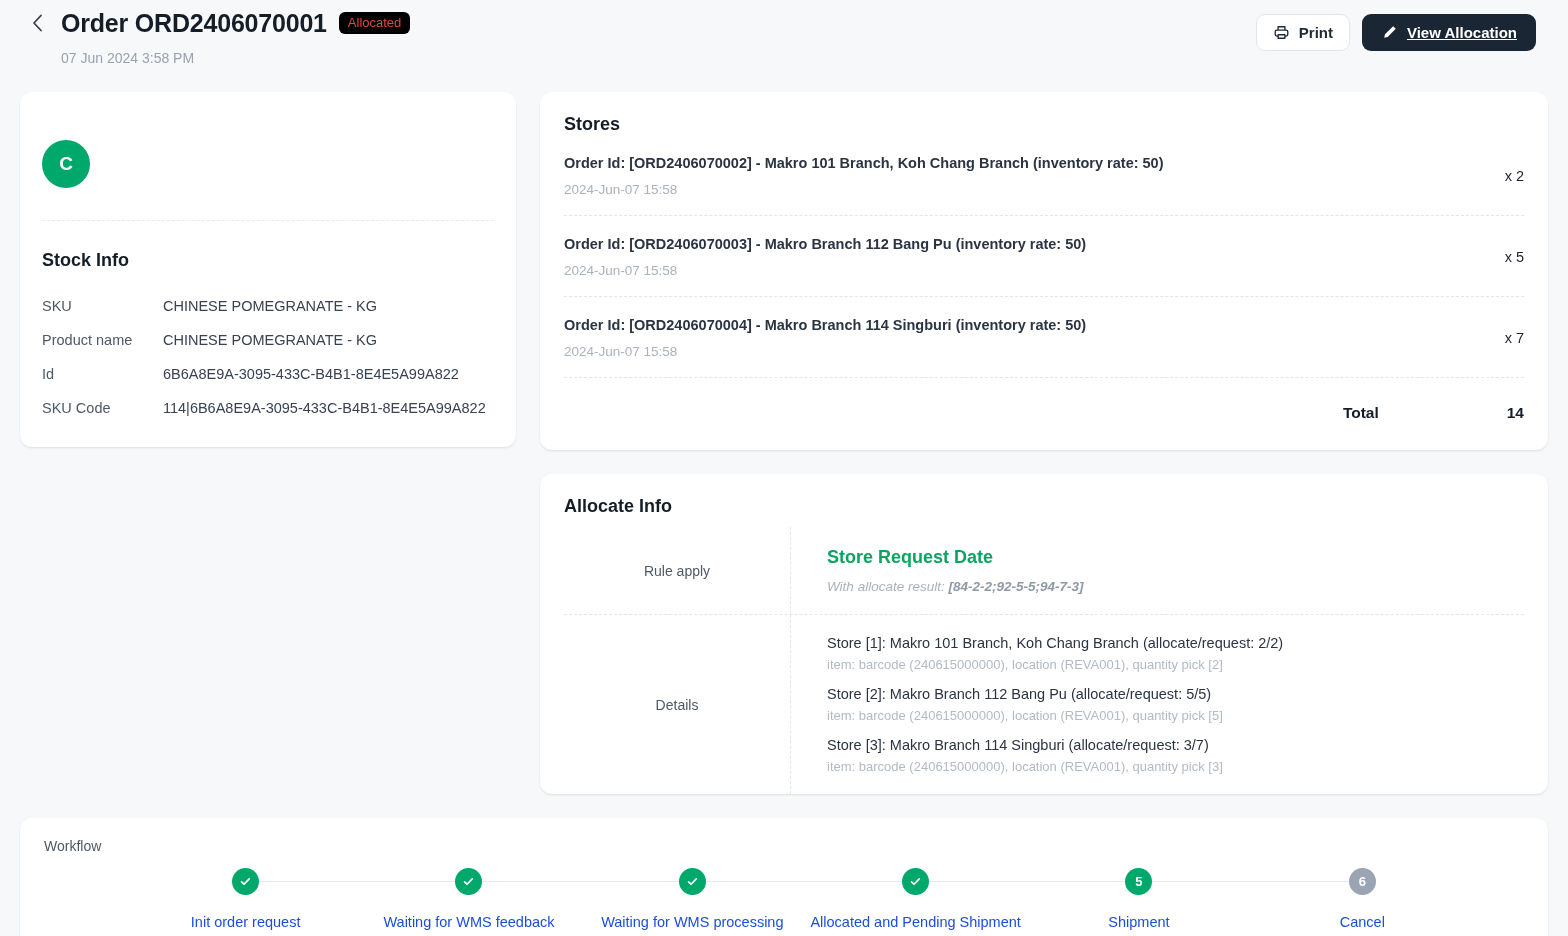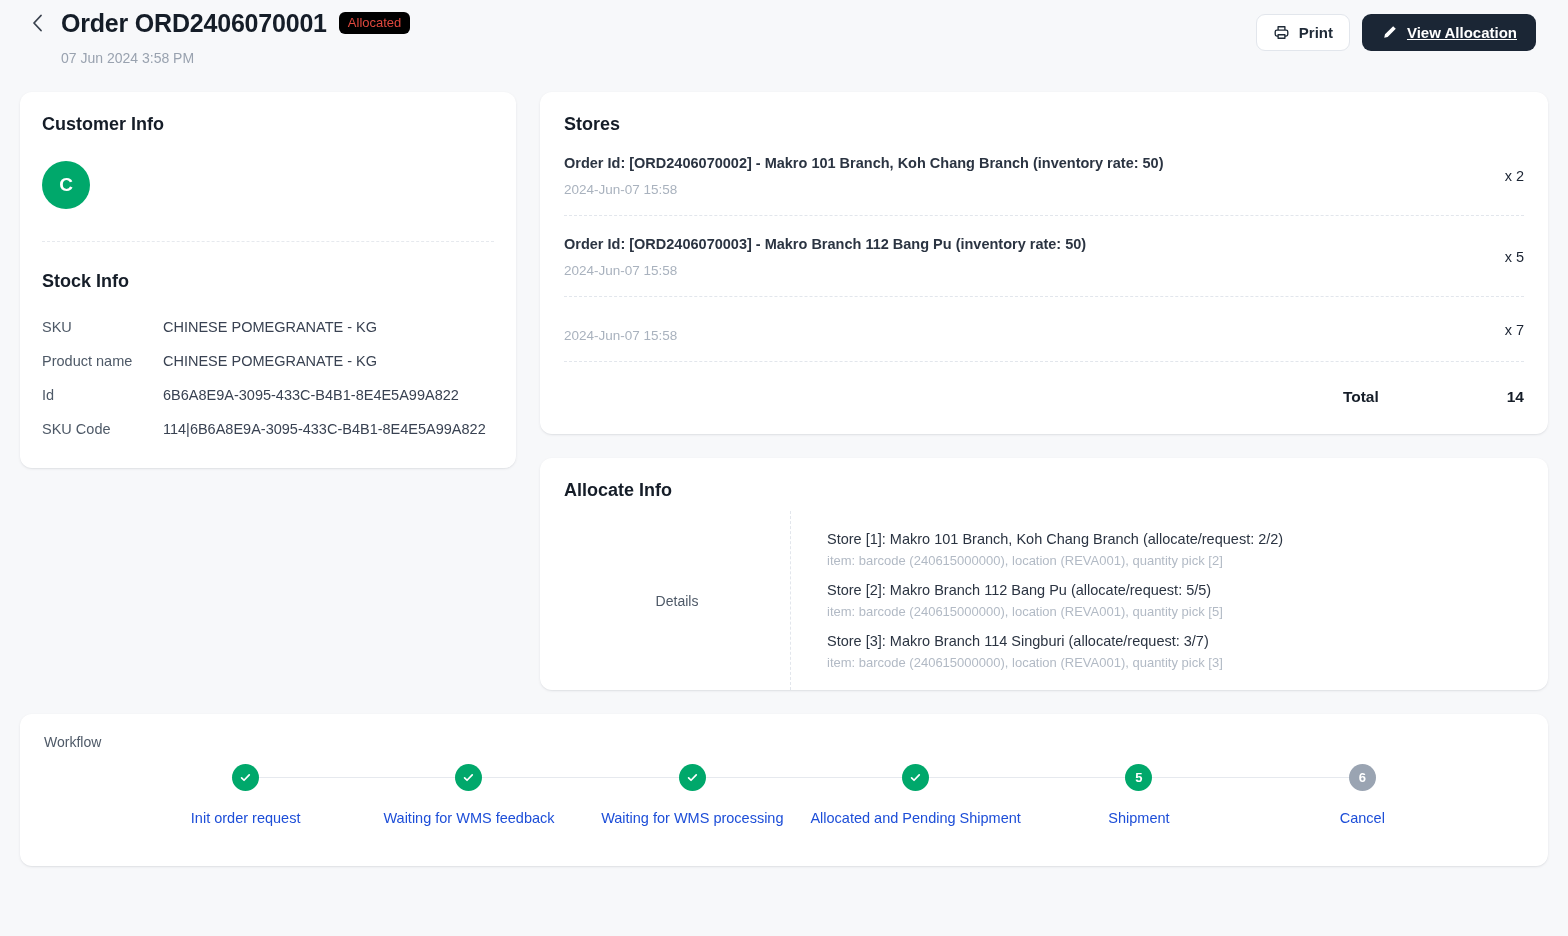--- a/index.html
+++ b/index.html
@@ -255,21 +255,20 @@
       </span>
       <span>View Allocation</span>
     </div>
   </div>
 </div>
 
 <div class="content">
 
   <div class="col-left">
     <div class="card cust-card">
-      <div class="card-title">Customer Info</div>
 
       <div class="cust-body">
         <div class="avatar">C</div>
       </div>
 
       <div class="stock-head">
         <div class="card-title">Stock Info</div>
       </div>
 
       <table class="stock-table">
@@ -312,36 +311,44 @@
       <div class="store-row">
         <div>
           <div class="store-main-line">Order Id: [ORD2406070003] - Makro Branch 112 Bang Pu (inventory rate: 50)</div>
           <div class="store-sub">2024-Jun-07 15:58</div>
         </div>
         <div class="store-qty">x 5</div>
       </div>
 
       <div class="store-row">
         <div>
+          <div class="store-main-line">Order Id: [ORD2406070004] - Makro Branch 114 Singburi (inventory rate: 50)</div>
           <div class="store-sub">2024-Jun-07 15:58</div>
         </div>
         <div class="store-qty">x 7</div>
       </div>
 
       <div class="stores-total">
         <span class="lbl">Total</span>
         <span>14</span>
       </div>
     </div>
 
     <div class="card alloc-card">
       <div class="card-title">Allocate Info</div>
 
       <div class="alloc-spacer"></div>
 
+      <div class="alloc-row">
+        <div class="alloc-label">Rule apply</div>
+        <div class="alloc-value">
+          <div class="rule-title">Store Request Date</div>
+          <div class="rule-sub"><span>With allocate result: </span><b>[84-2-2;92-5-5;94-7-3]</b></div>
+        </div>
+      </div>
 
       <div class="alloc-row">
         <div class="alloc-label">Details</div>
         <div class="alloc-value">
           <div class="detail-block">
             <div class="detail-main">Store [1]: Makro 101 Branch, Koh Chang Branch (allocate/request: 2/2)</div>
             <div class="detail-sub">item: barcode (240615000000), location (REVA001), quantity pick [2]</div>
           </div>
           <div class="detail-block">
             <div class="detail-main">Store [2]: Makro Branch 112 Bang Pu (allocate/request: 5/5)</div>

